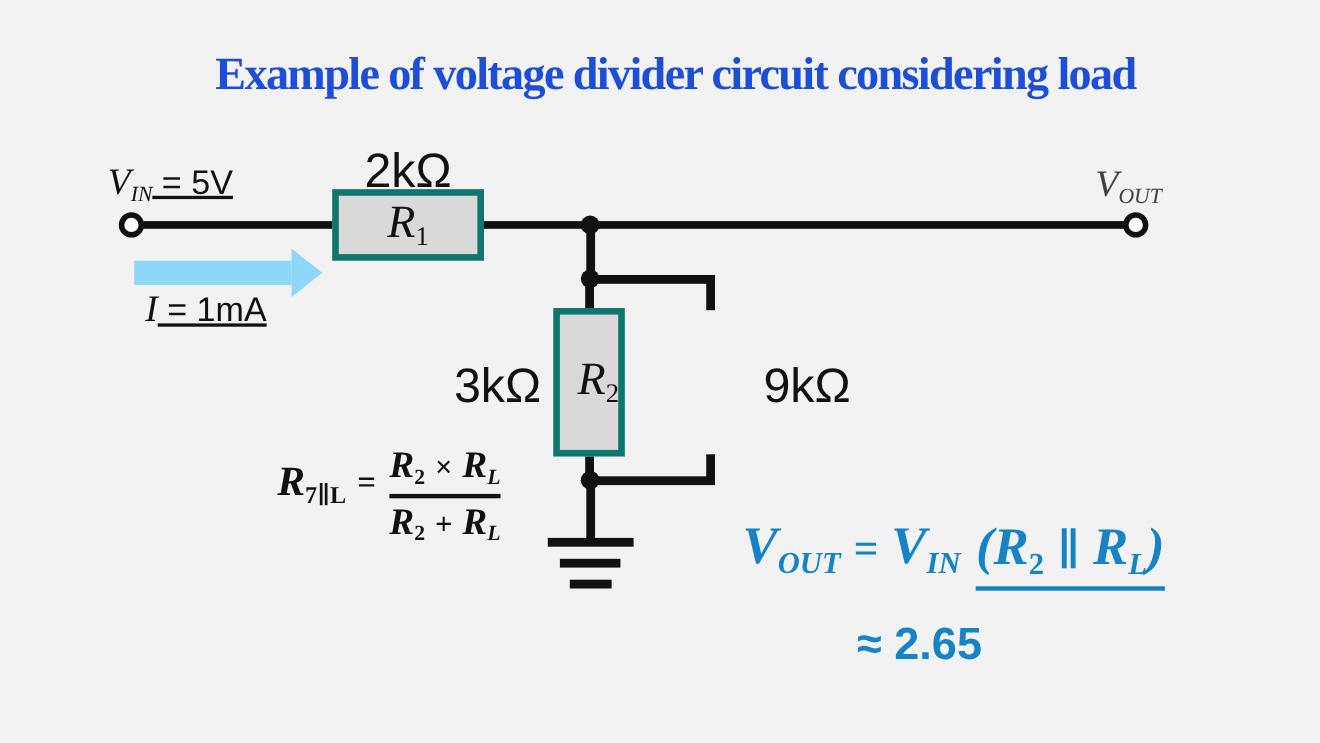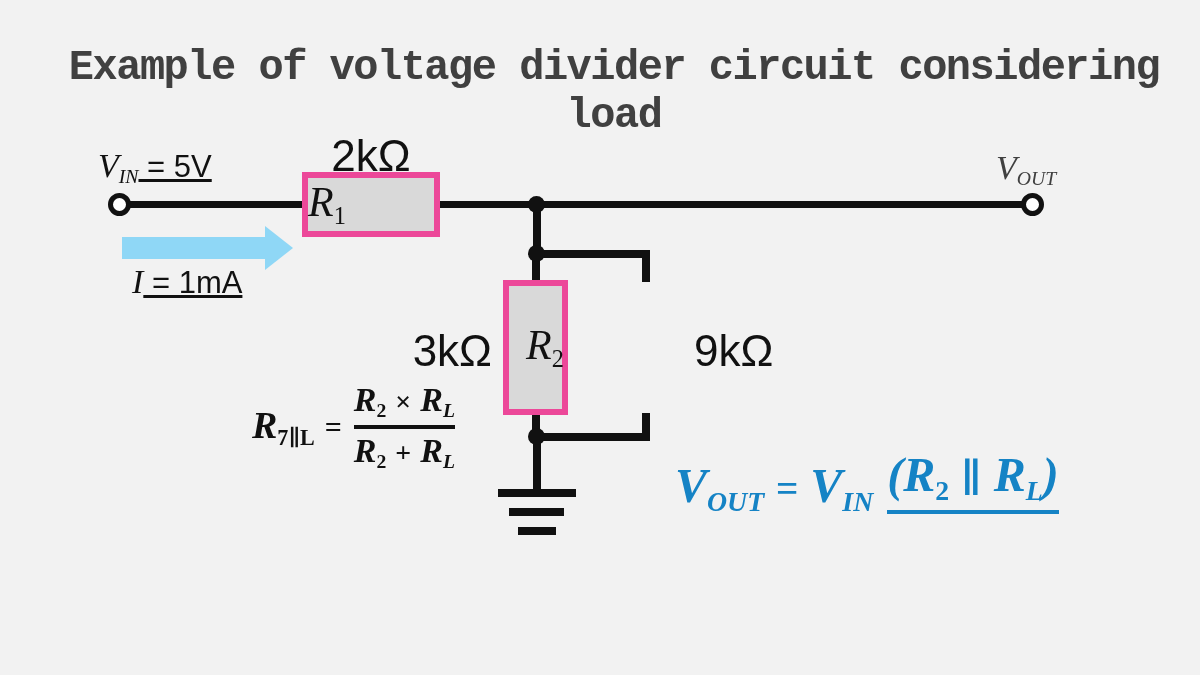--- a/index.html
+++ b/index.html
@@ -9,35 +9,35 @@
     width: 1200px; height: 675px;
     background: #f2f2f2;
     overflow: hidden;
     font-family: "Liberation Sans", sans-serif;
     color: #111;
   }
   .title {
     position: absolute; left: 0; top: 44px; width: 100%;
     text-align: center;
     font-size: 42px; font-weight: bold; letter-spacing: -1.5px;
-    font-family: Liberation Mono, monospace;
-    color: #404040;
+    font-family: Liberation Serif, serif;
+    color: #1d4ed8;
     padding-left: 28px;
   }
   
   .wire { position: absolute; background: #111; }
   .dot  { position: absolute; width: 17px; height: 17px; border-radius: 50%; background: #111; }
   .terminal {
     position: absolute; width: 23px; height: 23px; border-radius: 50%;
     border: 5px solid #111; background: #ffffff;
   }
   
   .resistor {
-    position: absolute; border: 6px solid #ec4899; background: #d9d9d9;
-    display: flex; align-items: center; 
+    position: absolute; border: 6px solid #0f766e; background: #d9d9d9;
+    display: flex; align-items: center; justify-content: center;
   }
   .rname {
     font-family: "Liberation Serif", "DejaVu Serif", serif;
     font-style: italic; font-size: 42px; color: #111; line-height: 1;
   }
   .rname .sbn, .rname .sb { line-height: 1; }
   
   .it  { font-family: "Liberation Serif", "DejaVu Serif", serif; font-style: italic; }
   .sans{ font-family: "Liberation Sans", sans-serif; font-style: normal; text-decoration: underline; }
   .sb  { font-family: "Liberation Serif", "DejaVu Serif", serif; font-style: italic;
@@ -54,21 +54,21 @@
   .arrow-head  { position: absolute; left: 265px; top: 226px; width: 0; height: 0;
                  border-top: 22px solid transparent; border-bottom: 22px solid transparent; }
   
   .gbar { position: absolute; background: #111; height: 8px; }
   
   .formula {
     position: absolute; display: flex; align-items: center;
     font-family: "Liberation Serif", "DejaVu Serif", serif;
     font-weight: bold; font-style: italic; white-space: nowrap;
   }
-  .frac { display: inline-flex; flex-direction: column; align-items: center; }
+  .frac { display: inline-flex; flex-direction: column; align-items: center; margin-top: 24px; }
   .frac .bar { align-self: stretch; height: 4px; margin: 3px 0; }
   .pf { left: 252px; top: 381px; font-size: 34px; color: #111; }
   .pf .lhs { font-size: 38px; margin-right: 10px; }
   .pf .eq  { font-style: normal; font-size: 30px; margin-right: 12px; }
   .pf .bar { background: #111; }
   .vf { left: 675px; top: 446px; font-size: 48px; color: #1583c5; }
   .vf .lhs { margin-right: 14px; margin-top: 12px; }
   .vf .bar { background: #1583c5; }
   .result {
     position: absolute; left: 779px; top: 562px;
@@ -144,14 +144,15 @@
   </div>
 
   <div class="formula vf">
     <span class="lhs"><span>V</span><span class="sb">OUT</span><span class="op"> = </span><span>V</span><span class="sb">IN</span></span>
     <span class="frac">
       <span class="num"><span>(R</span><span class="sbn">2</span><span class="op"> ∥ </span><span>R</span><span class="sb">L</span><span>)</span></span>
       <span class="bar"></span>
     </span>
   </div>
 
+  <div class="result">≈ 2.65</div>
 
 </div>
 
 </body></html>

